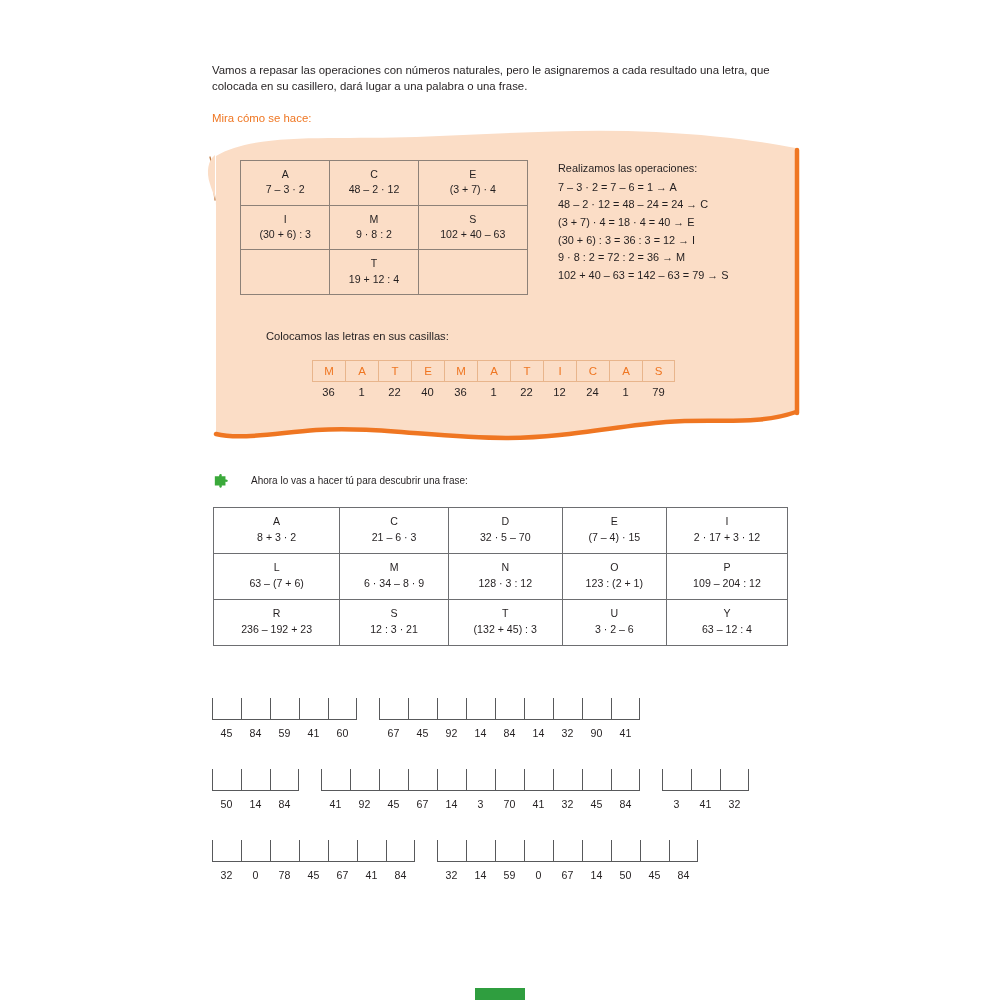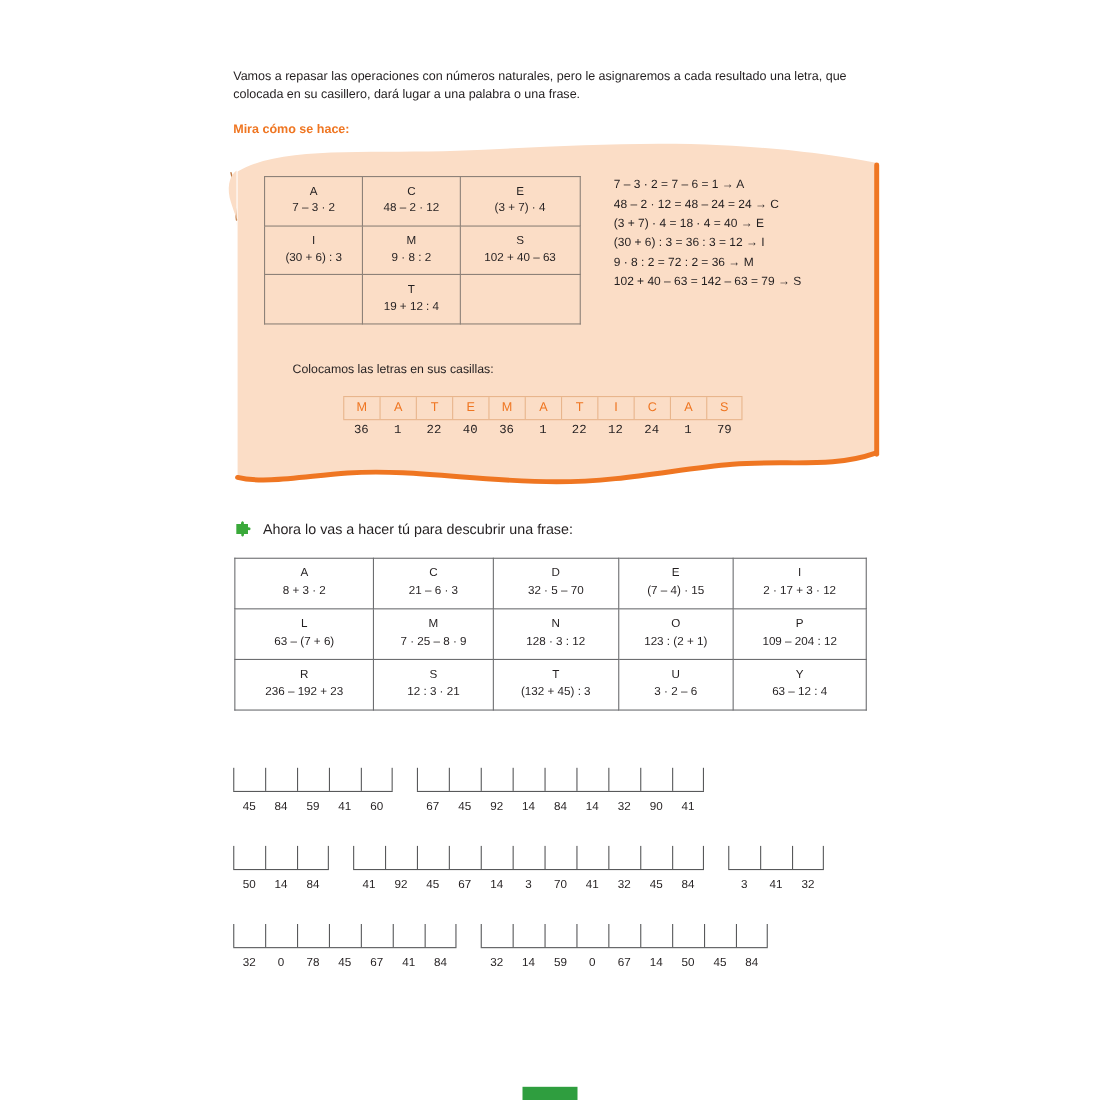--- a/index.html
+++ b/index.html
@@ -25,21 +25,21 @@
     font-size: 11.4px;
     line-height: 1.42;
     color: #231f20;
   }
 
   .mira-heading {
     position: absolute;
     left: 212px;
     top: 112px;
     font-size: 11.4px;
-    font-weight: bold;
+    font-weight: normal;
     color: #ef7622;
   }
 
   
   .panel-wrap {
     position: absolute;
     left: 196px;
     top: 126px;
     width: 614px;
     height: 326px;
@@ -124,41 +124,40 @@
     color: #ef7622;
     border-left: 1px solid #e8b58c;
     box-sizing: border-box;
   }
   .solved-letters .sl:last-child {
     border-right: 1px solid #e8b58c;
   }
   .solved-nums {
     display: flex;
     margin-top: 4px;
-    font-family: Liberation Mono, monospace;
   }
   .solved-nums .sn {
     width: 33px;
     text-align: center;
     font-size: 11.2px;
     color: #231f20;
   }
 
   
   .prompt-row {
     position: absolute;
     left: 212px;
     top: 472px;
     display: flex;
     align-items: center;
   }
   .puzzle-icon { width: 17px; height: 17px; display: block; }
   .prompt-text {
-    margin-left: 10px;
-    font-size: 13px;
+    margin-left: 22px;
+    font-size: 10px;
     color: #231f20;
   }
 
   
   .exercise-table {
     position: absolute;
     left: 213px;
     top: 507px;
     border-collapse: collapse;
     width: 575px;
@@ -296,20 +295,21 @@
           <td>
             <span class="cell-letter">T</span>
             <span class="cell-expr">19 + 12 : 4</span>
           </td>
           <td class="empty">&nbsp;</td>
         </tr>
       </tbody>
     </table>
 
     <div class="ops">
+      <div class="ops-title">Realizamos las operaciones:</div>
       <div class="ops-line">7 – 3 · 2 = 7 – 6 = 1 → A</div>
       <div class="ops-line">48 – 2 · 12 = 48 – 24 = 24 → C</div>
       <div class="ops-line">(3 + 7) ·  4 = 18 · 4 = 40 → E</div>
       <div class="ops-line">(30 + 6) : 3 = 36 : 3 = 12 → I</div>
       <div class="ops-line">9 · 8 : 2 = 72 : 2 = 36 → M</div>
       <div class="ops-line">102 + 40 – 63 = 142 – 63 = 79 → S</div>
     </div>
 
     <div class="colocamos">Colocamos las letras en sus casillas:</div>
 
@@ -378,21 +378,21 @@
         <span class="cell-expr">2 · 17 + 3 · 12</span>
       </td>
     </tr>
     <tr>
       <td>
         <span class="cell-letter">L</span>
         <span class="cell-expr">63 – (7 + 6)</span>
       </td>
       <td>
         <span class="cell-letter">M</span>
-        <span class="cell-expr">7 · 25 – 8 · 9</span>
+        <span class="cell-expr">6 · 34 – 8 · 9</span>
       </td>
       <td>
         <span class="cell-letter">N</span>
         <span class="cell-expr">128 · 3 : 12</span>
       </td>
       <td>
         <span class="cell-letter">O</span>
         <span class="cell-expr">123 : (2 + 1)</span>
       </td>
       <td>

